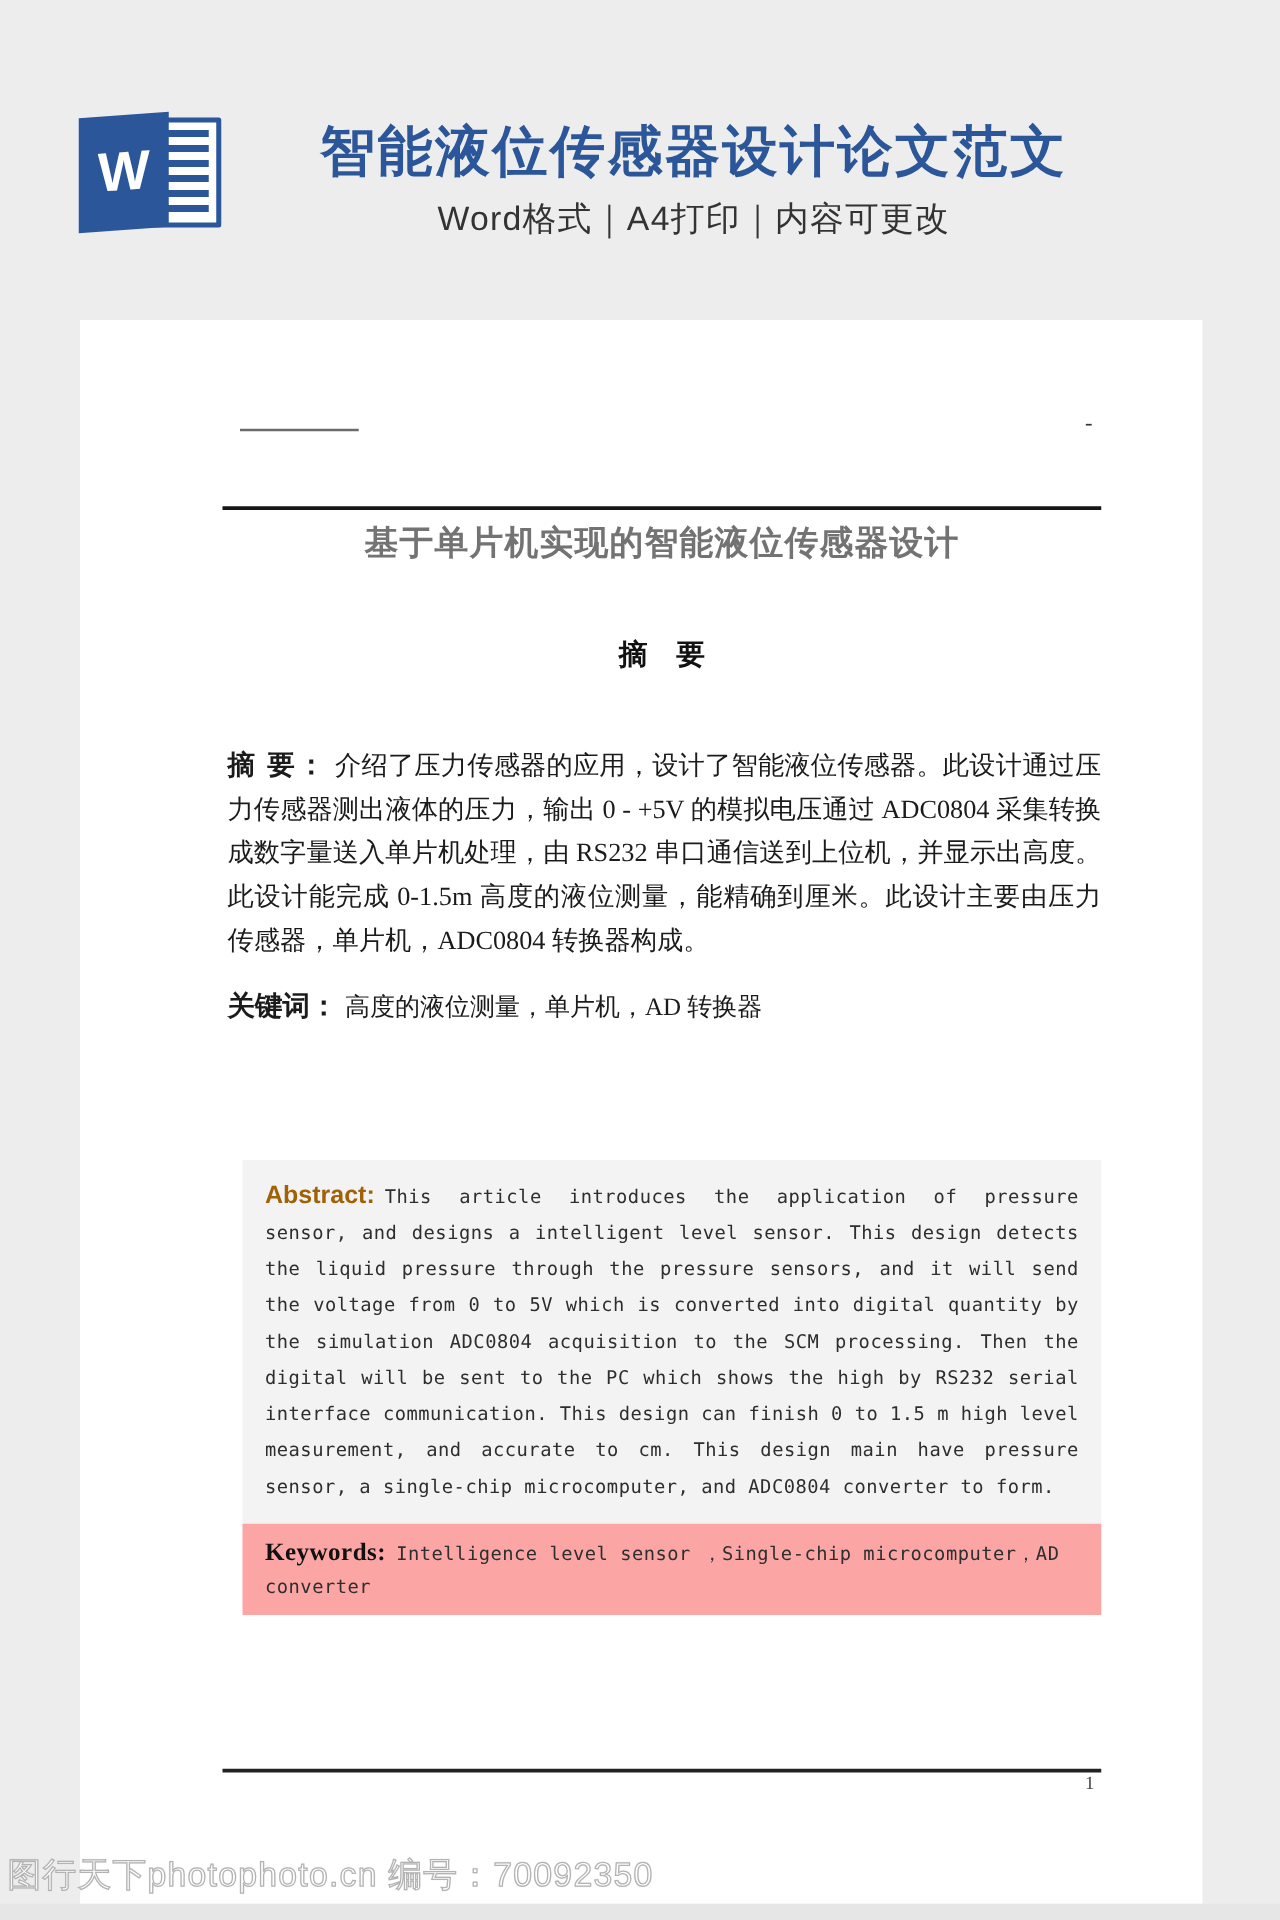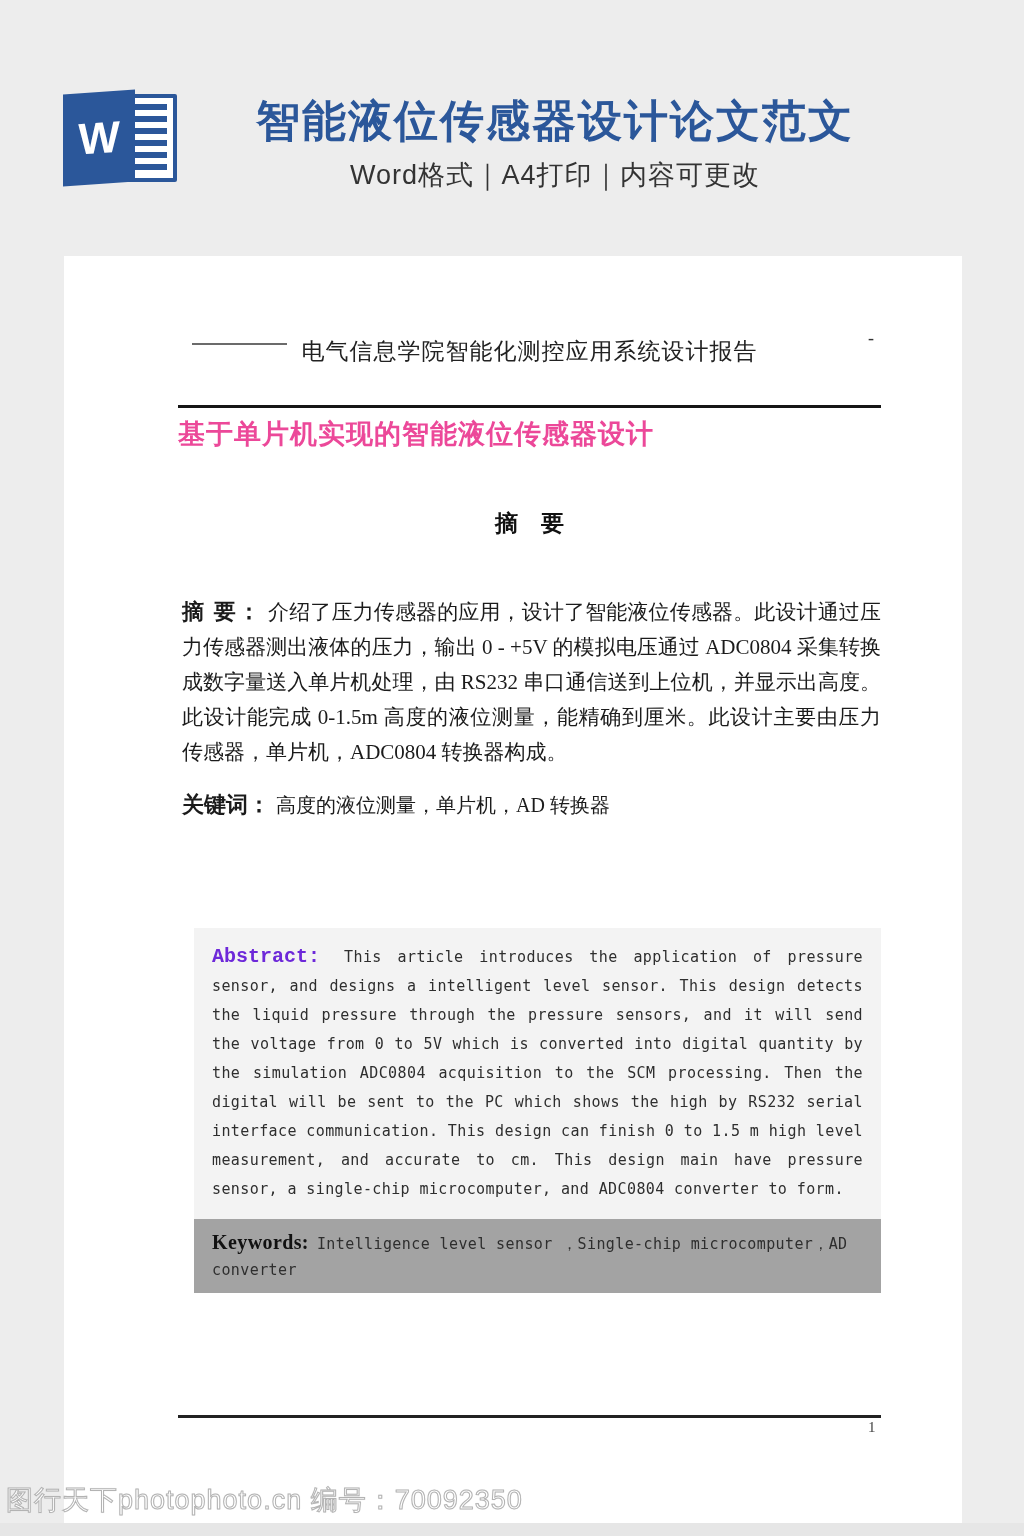--- a/index.html
+++ b/index.html
@@ -54,21 +54,21 @@
   }
   .hdr-smallline{position:absolute;left:128px;top:87px;width:95px;height:2px;background:#6b6b6b;}
   .hdr-note{
     position:absolute;left:114px;top:80px;width:703px;
     text-align:center;font-size:23px;letter-spacing:1px;color:#222222;
   }
   .hdr-dash{position:absolute;left:804px;top:72px;font-size:18px;color:#333333;}
   .hdr-rule{position:absolute;left:114px;top:149px;width:703px;height:3px;background:#161616;}
   .doc-title{
     position:absolute;left:114px;top:160px;width:703px;margin:0;
-    font-size:27px;font-weight:bold;letter-spacing:1px;color:#ec4899;
+    text-align:center;font-size:27px;font-weight:bold;letter-spacing:1px;color:#737373;
   }
   .abstract-heading{
     position:absolute;left:114px;top:252px;width:703px;margin:0;
     text-align:center;font-size:23px;font-weight:bold;color:#111111;
   }
   .cn-abstract{
     position:absolute;left:118px;top:338px;width:699px;margin:0;
     font-size:21px;line-height:35px;text-align:justify;color:#1b1b1b;
   }
   .cn-abstract strong{font-size:22px;letter-spacing:2px;margin-right:6px;}
@@ -78,26 +78,26 @@
   }
   .cn-keywords strong{font-size:22px;margin-right:6px;}
   .en-abstract{
     position:absolute;left:130px;top:672px;width:687px;box-sizing:border-box;
     background:#f3f3f3;padding:14px 18px 20px 18px;
     font-family:"DejaVu Sans Mono","Liberation Mono",monospace;
     font-size:15px;line-height:29px;text-align:justify;color:#2e2e2e;
     letter-spacing:0.4px;
   }
   .en-abstract strong{
-    font-family:Liberation Mono, monospace;
-    font-size:20px;color:#6d28d9;margin-right:24px;letter-spacing:0;
+    font-family:Liberation Sans, sans-serif;
+    font-size:20px;color:#a16207;margin-right:8px;letter-spacing:0;
   }
   .en-keywords{
     position:absolute;left:130px;top:963px;width:687px;box-sizing:border-box;
-    background:#a3a3a3;padding:10px 18px;
+    background:#fca5a5;padding:10px 18px;
     font-family:"DejaVu Sans Mono","Liberation Mono",monospace;
     font-size:15px;line-height:26px;color:#2e2e2e;letter-spacing:0.4px;
   }
   .en-keywords strong{
     font-family:"Liberation Serif","DejaVu Serif",serif;
     font-size:20px;color:#111111;margin-right:8px;
   }
   .footer-rule{position:absolute;left:114px;top:1159px;width:703px;height:3px;background:#222222;}
   .page-number{position:absolute;left:804px;top:1163px;font-size:15px;color:#444444;}
 
@@ -124,21 +124,20 @@
         <div class="logo-page-lines"></div>
       </div>
       <div class="logo-w">W</div>
     </div>
     <h1 class="banner-title">智能液位传感器设计论文范文</h1>
     <div class="banner-subtitle">Word格式｜A4打印｜内容可更改</div>
   </header>
 
   <main class="doc-page">
     <div class="hdr-smallline"></div>
-    <div class="hdr-note">电气信息学院智能化测控应用系统设计报告</div>
     <div class="hdr-dash">-</div>
     <div class="hdr-rule"></div>
 
     <h2 class="doc-title">基于单片机实现的智能液位传感器设计</h2>
     <h3 class="abstract-heading">摘　要</h3>
 
     <p class="cn-abstract"><strong>摘 要：</strong><span>介绍了压力传感器的应用，设计了智能液位传感器。此设计通过压力传感器测出液体的压力，输出 0 - +5V 的模拟电压通过 ADC0804 采集转换成数字量送入单片机处理，由 RS232 串口通信送到上位机，并显示出高度。此设计能完成 0-1.5m 高度的液位测量，能精确到厘米。此设计主要由压力传感器，单片机，ADC0804 转换器构成。</span></p>
 
     <p class="cn-keywords"><strong>关键词：</strong><span>高度的液位测量，单片机，AD 转换器</span></p>
 

